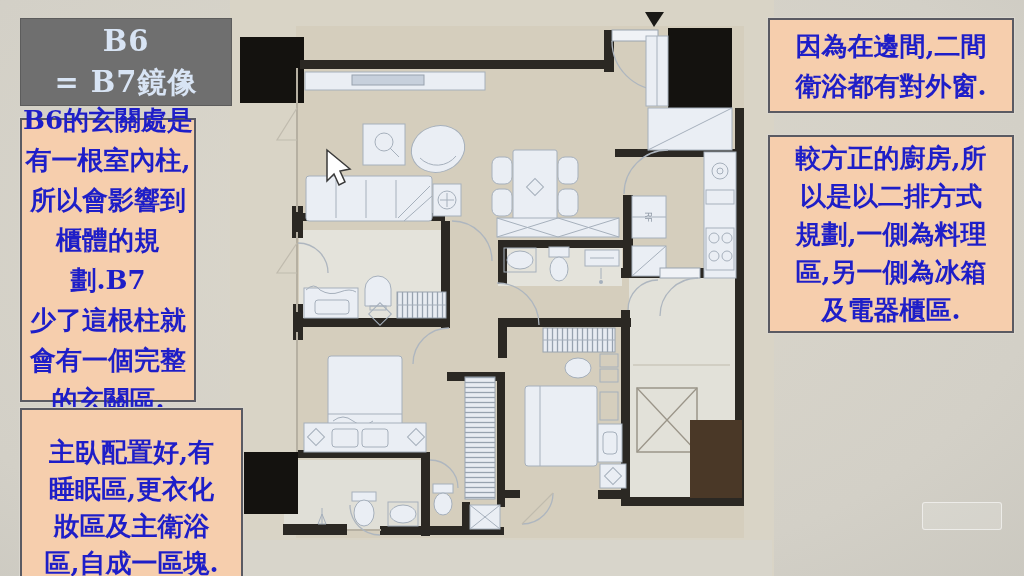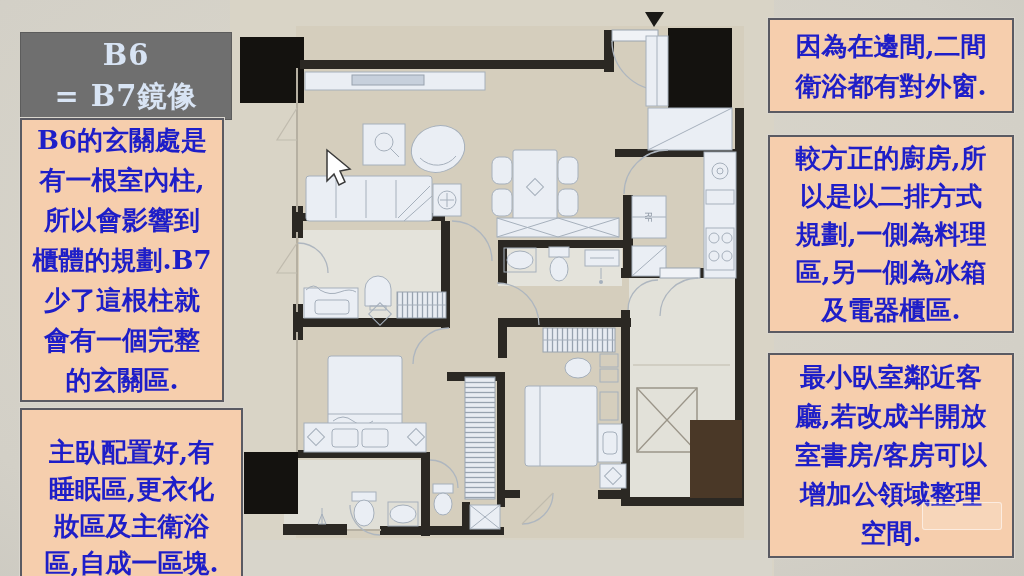--- a/index.html
+++ b/index.html
@@ -14,21 +14,21 @@
     background:#f6cead;
     border:2px solid #5a5a62;
     box-shadow:0 0 0 1px #d9d6ce;
     color:#1e1ec8;
     font-weight:bold;
     display:flex;align-items:center;justify-content:center;
     text-align:center;white-space:pre-line;
     box-sizing:border-box;
   }
   .titlebox{
-    position:absolute;left:20px;top:32px;width:212px;height:88px;
+    position:absolute;left:20px;top:18px;width:212px;height:88px;
     background:#6f6f6f;border:1px solid #5c5c5c;
     color:#d8e4f4;font-size:29px;line-height:41px;font-weight:600;
     display:flex;align-items:center;justify-content:center;
     text-align:center;white-space:pre-line;box-sizing:border-box;
     letter-spacing:1px;
   }
   .watermark{
     position:absolute;left:922px;top:502px;width:78px;height:26px;
     border:1px solid rgba(255,255,255,.55);
     background:rgba(255,255,255,.16);
@@ -260,40 +260,35 @@
     </g>
 
     <g>
       <polygon points="327,150 327,181 334,174 339,185 345,182 340,171 350,169" fill="#ffffff" stroke="#3a3a3a" stroke-width="1.5"></polygon>
     </g>
   </svg>
 
   <div class="titlebox">B6
 = B7鏡像</div>
 
-  <div class="note" style="left:20px;top:118px;width:204px;height:284px;font-size:26px;line-height:40px;">B6的玄關處是
+  <div class="note" style="left:20px;top:118px;width:176px;height:284px;font-size:26px;line-height:40px;">B6的玄關處是
 有一根室內柱,
 所以會影響到
 櫃體的規劃.B7
 少了這根柱就
 會有一個完整
 的玄關區.</div>
   <div class="note" style="left:20px;top:408px;width:223px;height:200px;font-size:26px;line-height:37px;">主臥配置好,有
 睡眠區,更衣化
 妝區及主衛浴
 區,自成一區塊.</div>
 
   <div class="note" style="left:768px;top:135px;width:246px;height:198px;font-size:26px;line-height:38px;">較方正的廚房,所
 以是以二排方式
 規劃,一側為料理
 區,另一側為冰箱
 及電器櫃區.</div>
   <div class="note" style="left:768px;top:18px;width:246px;height:95px;font-size:26px;line-height:40px;">因為在邊間,二間
 衛浴都有對外窗.</div>
-  <div class="note" style="left:768px;top:353px;width:246px;height:205px;font-size:26px;line-height:39px;">最小臥室鄰近客
-廳,若改成半開放
-室書房/客房可以
-增加公領域整理
-空間.</div>
 
   <div class="watermark"></div>
 
 </div>
 
 </body></html>

